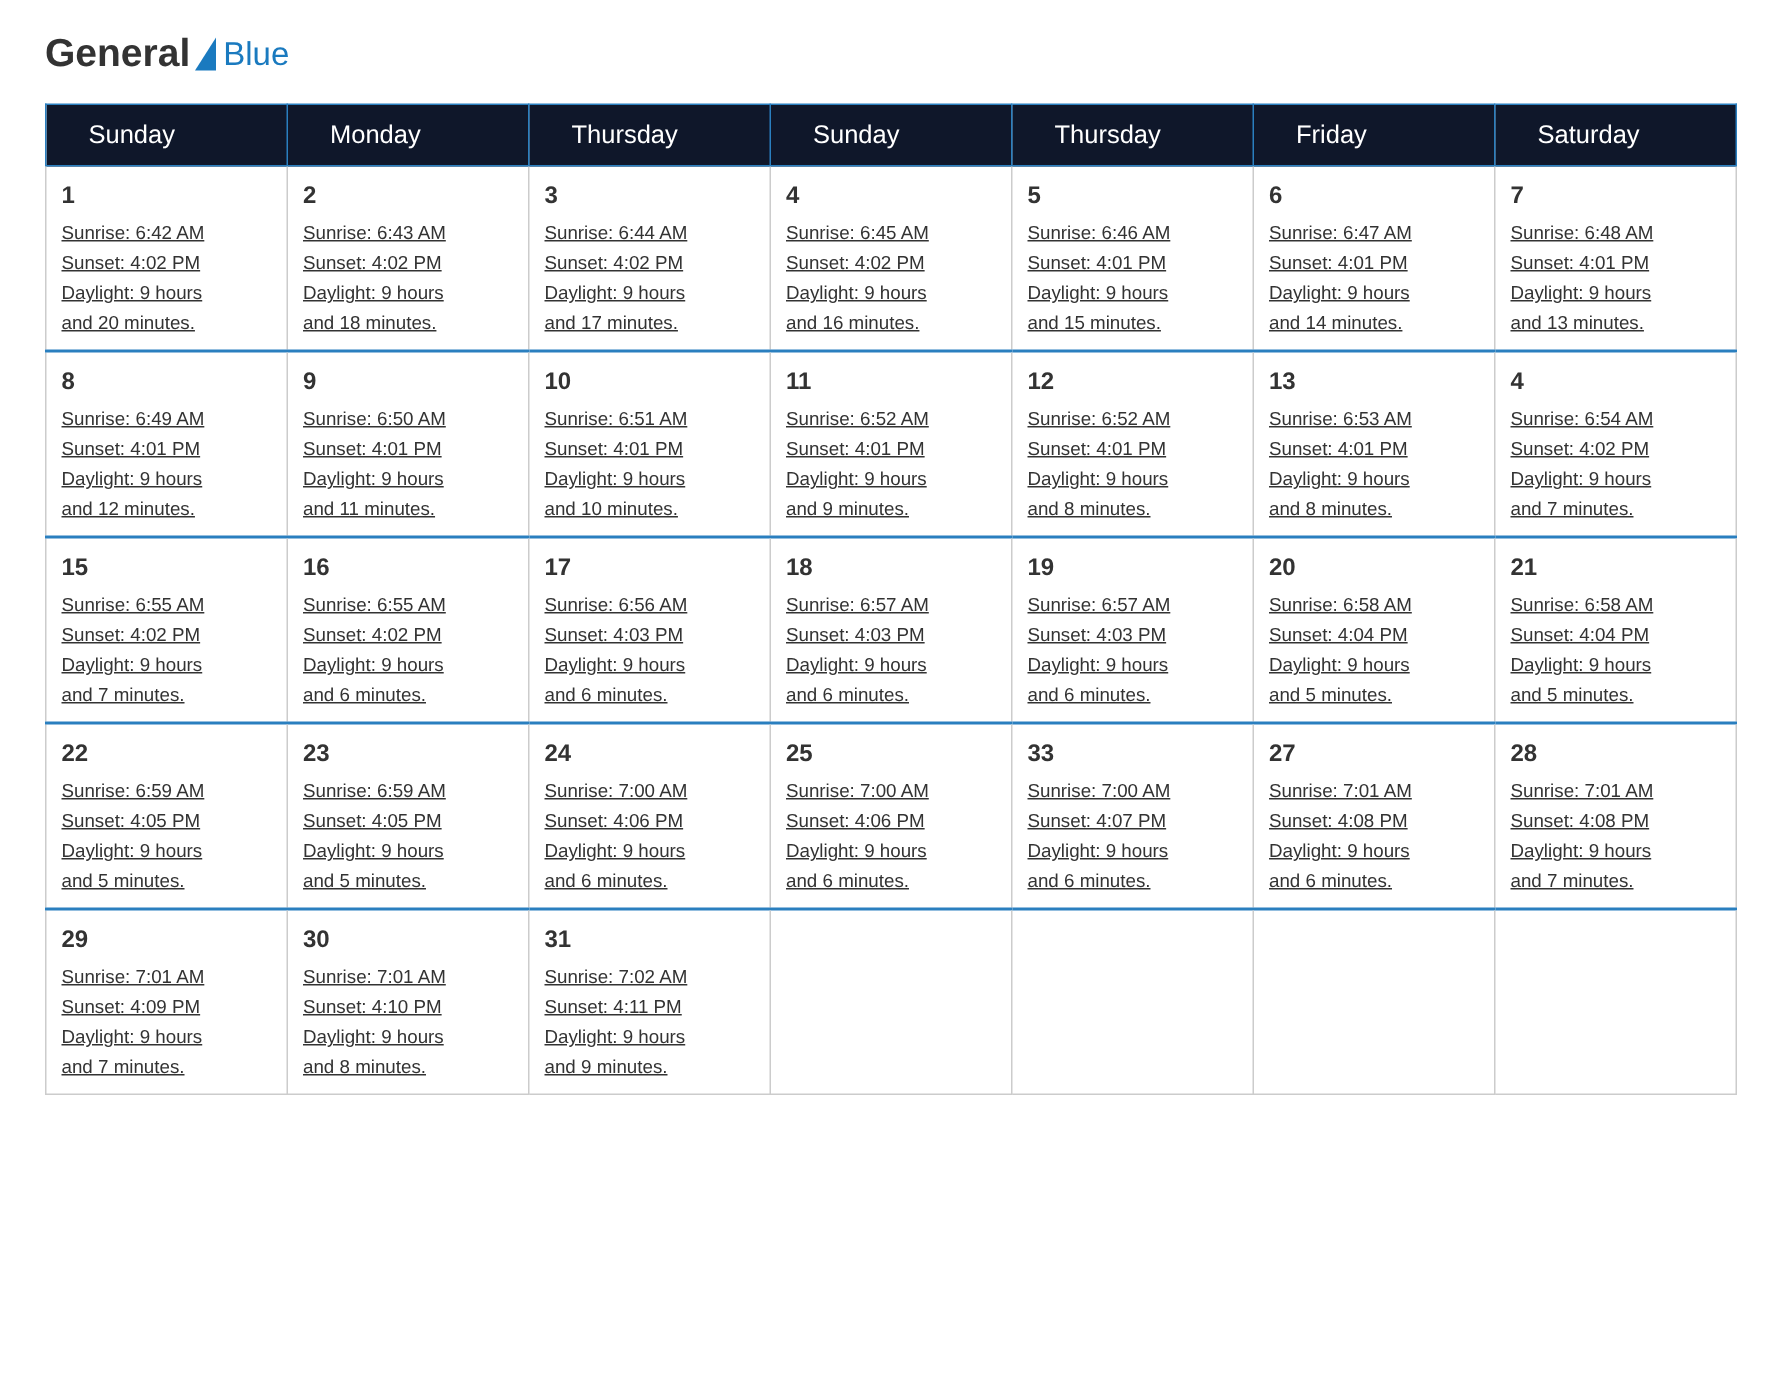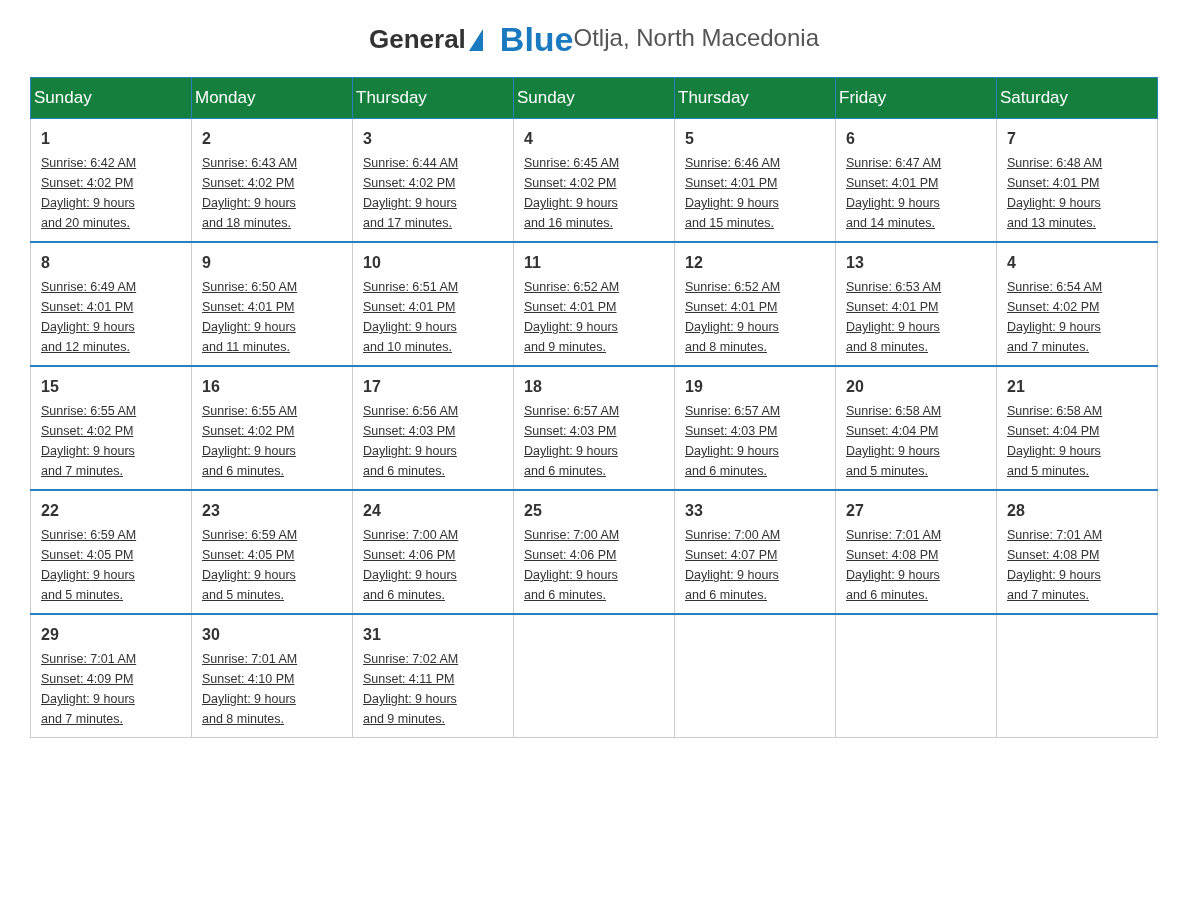--- a/index.html
+++ b/index.html
@@ -6,21 +6,21 @@
     body {
       font-family: Arial, sans-serif;
       background: #fff;
       color: #222;
       width: 1188px;
       min-height: 918px;
       padding: 20px 30px 30px 30px;
     }
     .header {
       display: flex;
-      justify-content: center;
+      justify-content: space-between;
       align-items: flex-start;
       margin-bottom: 18px;
     }
     .logo {
       display: flex;
       flex-direction: column;
       align-items: flex-start;
     }
     .logo-text {
       display: flex;
@@ -36,23 +36,23 @@
       width: 0;
       height: 0;
       border-left: 14px solid transparent;
       border-right: 0px solid transparent;
       border-bottom: 22px solid #1a7abf;
       margin: 0 3px;
       display: inline-block;
     }
     .logo-blue {
       color: #1a7abf;
-      font-size: 34px;
-      font-weight: bold;
-      margin-left: 14px;
+      font-size: 22px;
+      font-weight: normal;
+      margin-left: 2px;
     }
     .title-section {
       text-align: right;
     }
     .month-title {
       font-size: 52px;
       font-weight: bold;
       color: #222;
       line-height: 1.1;
     }
@@ -60,23 +60,23 @@
       font-size: 24px;
       color: #555;
       margin-top: 4px;
     }
     .calendar {
       width: 100%;
       border-collapse: collapse;
       border: 1px solid #aaa;
     }
     .calendar th {
-      background-color: #15803d;
+      background-color: #0f172a;
       color: #fff;
-      padding: 10px 3px;
+      padding: 10px 28px;
       font-size: 17px;
       font-weight: normal;
       text-align: left;
       border: 1px solid #2a7fbf;
     }
     .calendar td {
       vertical-align: top;
       padding: 8px 10px;
       border: 1px solid #ccc;
       width: 14.28%;
@@ -108,21 +108,20 @@
 
 <div class="header">
   <div class="logo">
     <div class="logo-text">
       <span class="logo-general">General</span>
       <span class="logo-triangle"></span>
       <span class="logo-blue">Blue</span>
     </div>
   </div>
   <div class="title-section">
-    <div class="location-title">Otlja, North Macedonia</div>
   </div>
 </div>
 
 <table class="calendar">
   <thead>
     <tr>
     <th>Sunday</th>
         <th>Monday</th>
         <th>Thursday</th>
         <th>Sunday</th>

